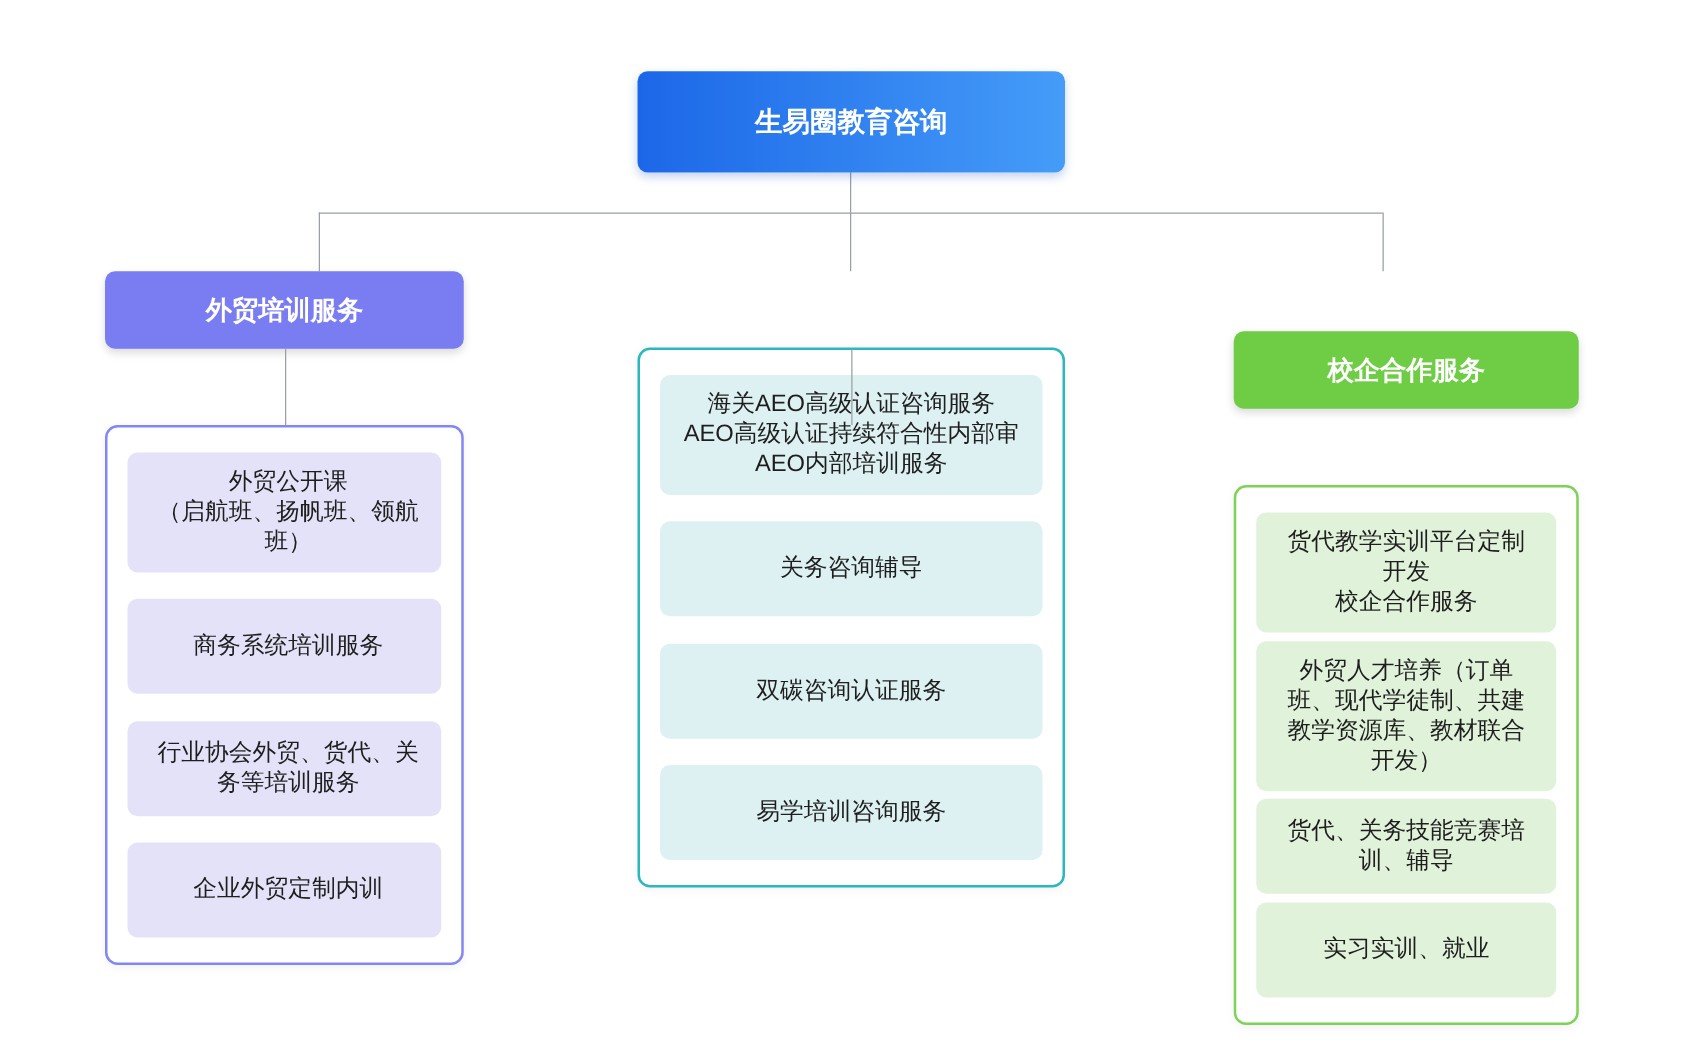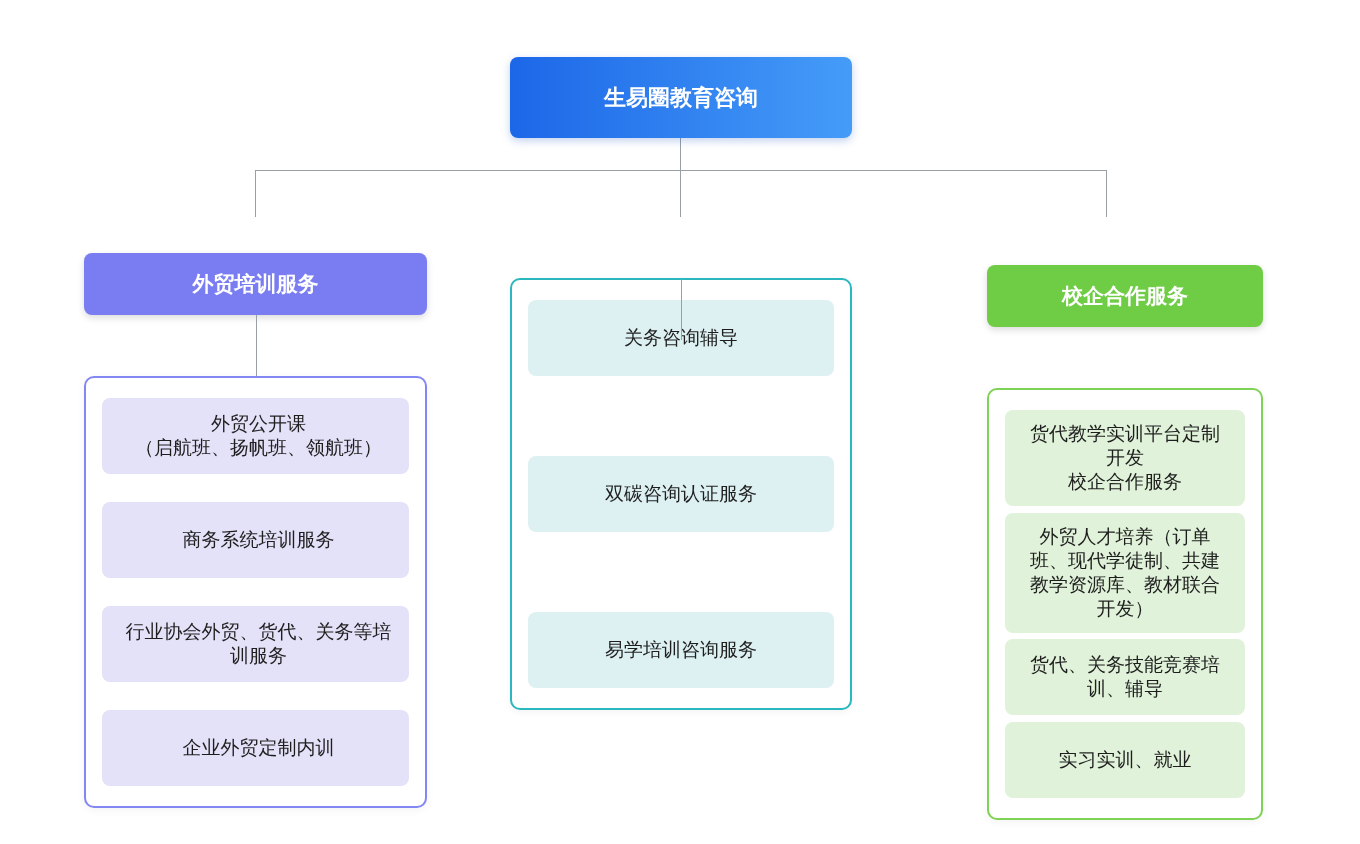--- a/index.html
+++ b/index.html
@@ -21,21 +21,21 @@
     position: absolute; left: 510px; top: 57px; width: 342px; height: 81px;
     background: linear-gradient(90deg, var(--root_gradient_start,#1C67E8), var(--root_gradient_end,#459CF8));
     border-radius: 8px;
     display: flex; align-items: center; justify-content: center;
     color: var(--node_text,#fff); font-size: 22px; font-weight: bold;
     box-shadow: 0 3px 8px rgba(20,80,190,0.25);
   }
 
   
   .branch { position: absolute; top: 217px; }
-  .branch-1 { left: 84px;  width: 343px; margin-top: 36px; }
+  .branch-1 { left: 84px;  width: 287px; }
   .branch-2 { left: 510px; width: 342px; }
   .branch-3 { left: 987px; width: 276px; margin-top: 48px; }
 
   .branch-header {
     height: 62px; border-radius: 8px;
     display: flex; align-items: center; justify-content: center;
     color: var(--node_text,#fff); font-size: 21px; font-weight: bold;
     box-shadow: 0 3px 7px rgba(0,0,0,0.14);
   }
   .branch-1 .branch-header { background: var(--branch1,#7A7DF2); }
@@ -92,20 +92,23 @@
 （启航班、扬帆班、领航班）</div>
       <div class="leaf-item">商务系统培训服务</div>
       <div class="leaf-item">行业协会外贸、货代、关务等培训服务</div>
       <div class="leaf-item">企业外贸定制内训</div>
     </div>
   </div>
 
   <div class="branch branch-2">
     <div class="branch-drop"></div>
     <div class="branch-container">
+      <div class="leaf-item">海关AEO高级认证咨询服务
+AEO高级认证持续符合性内部审
+AEO内部培训服务</div>
       <div class="leaf-item">关务咨询辅导</div>
       <div class="leaf-item">双碳咨询认证服务</div>
       <div class="leaf-item">易学培训咨询服务</div>
     </div>
   </div>
 
   <div class="branch branch-3">
     <div class="branch-header">
       <span>校企合作服务</span>
     </div>

